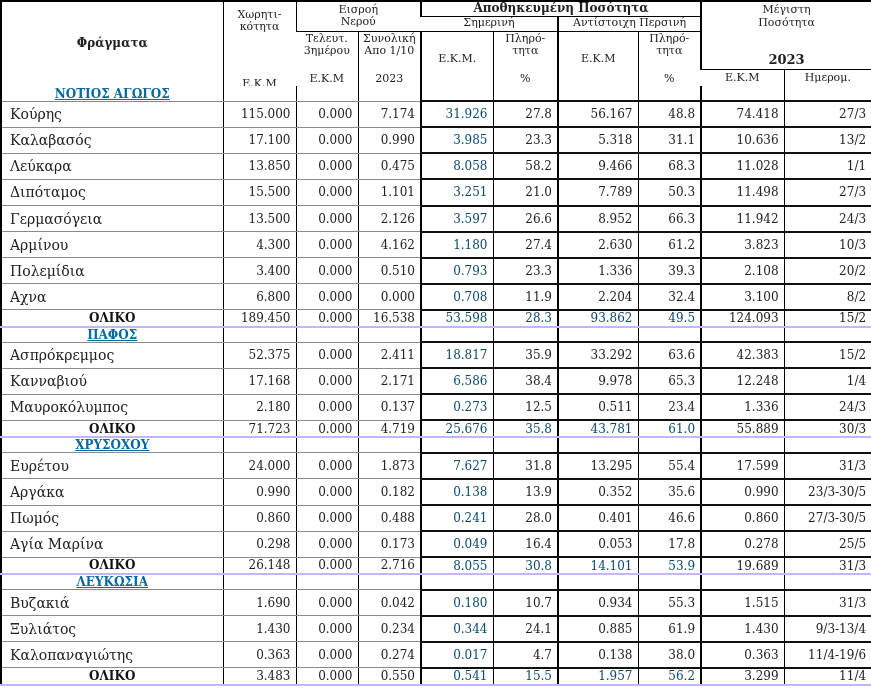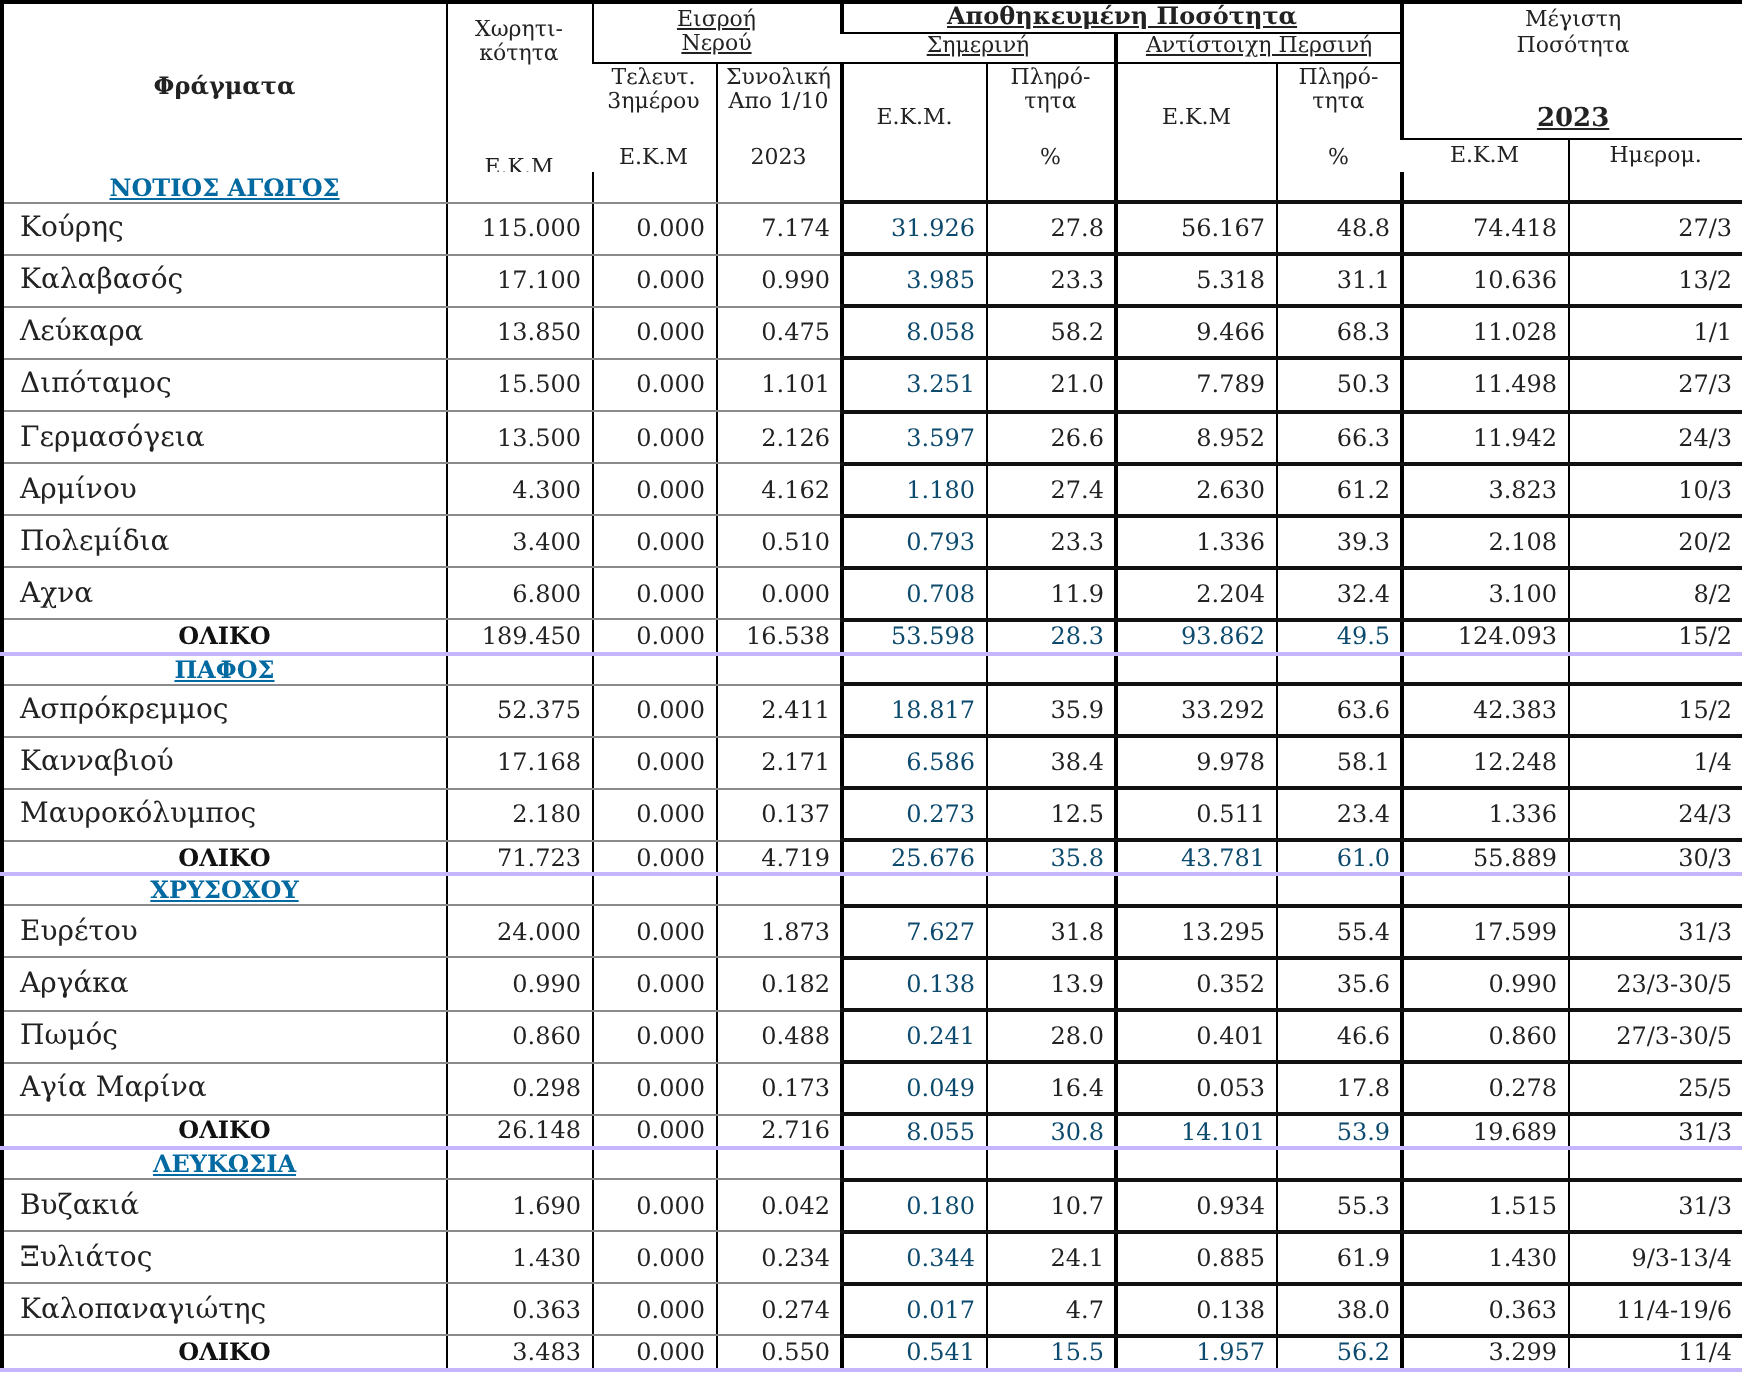--- a/index.html
+++ b/index.html
@@ -9,21 +9,21 @@
         border:2px solid #000;}
   td{overflow:hidden;white-space:nowrap;font-size:12px;color:#222;
      border-left:1px solid #000;vertical-align:middle;padding:0;}
   td:first-child{border-left:none;}
   .bl2{border-left:2px solid #000;}
 
   
   thead td{text-align:center;font-size:11px;line-height:1.15;}
   .hd-title{font-weight:bold;font-size:12px;margin-top:12px;}
   .hd-sub{font-size:11px;}
-  .bb1{border-bottom:1px solid #000;text-decoration:underline;}
+  .bb1{border-bottom:1px solid #000;}
   .flexcol{display:flex;flex-direction:column;height:100%;align-items:center;
            justify-content:flex-start;}
   .flexcol .unit{margin-top:auto;padding-bottom:2px;}
   .cap-pad{padding-top:13px;}
   .year-big{font-weight:bold;font-size:13px;vertical-align:bottom;padding-bottom:1px;}
 
   
   tr.sec{height:15px;}
   tr.dam{height:26px;}
   tr.tot{height:17px;}
@@ -262,21 +262,21 @@
           <td class="num rt">15/2</td>
         </tr>
         <tr class="dam body-row">
           <td class="name lt">Κανναβιού</td>
           <td class="num lt">17.168</td>
           <td class="num lt">0.000</td>
           <td class="num lt">2.171</td>
           <td class="num rt bl2 bold">6.586</td>
           <td class="num rt">38.4</td>
           <td class="num rt bl2">9.978</td>
-          <td class="num rt">58.1</td>
+          <td class="num rt">65.3</td>
           <td class="num rt bl2">12.248</td>
           <td class="num rt">1/4</td>
         </tr>
         <tr class="dam body-row">
           <td class="name lt">Μαυροκόλυμπος</td>
           <td class="num lt">2.180</td>
           <td class="num lt">0.000</td>
           <td class="num lt">0.137</td>
           <td class="num rt bl2 bold">0.273</td>
           <td class="num rt">12.5</td>

